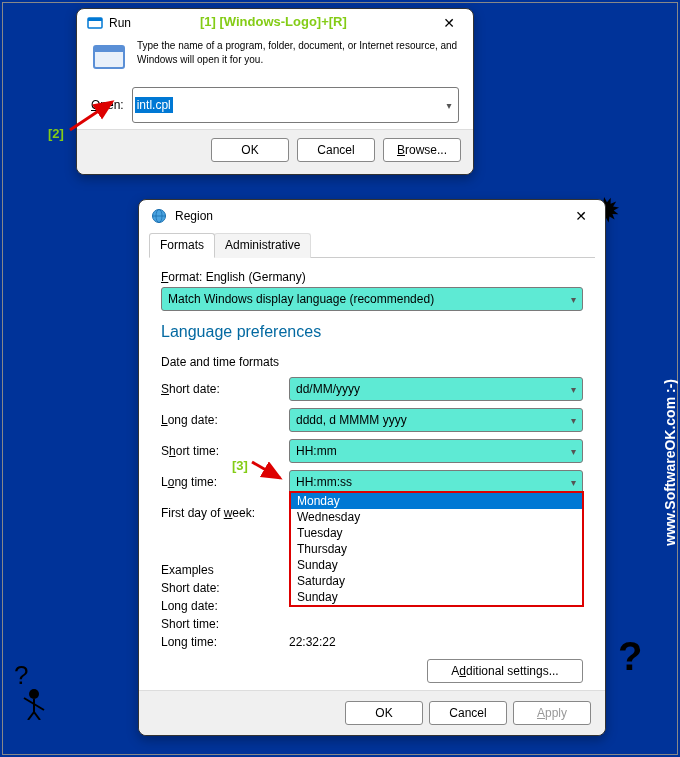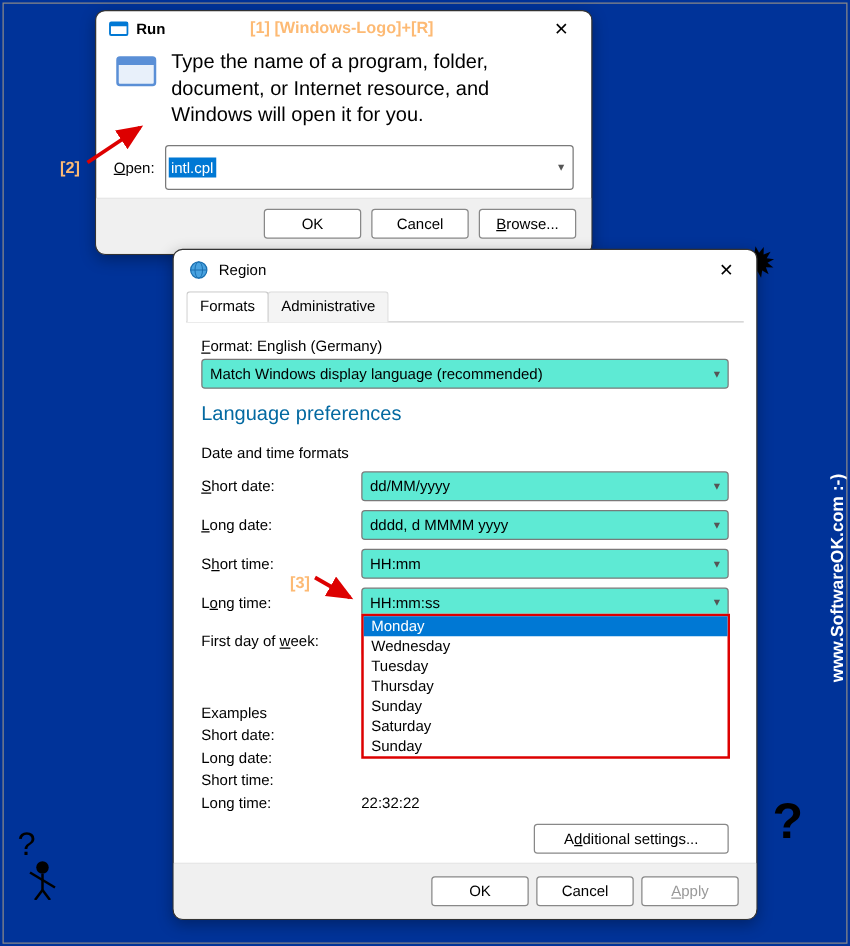--- a/index.html
+++ b/index.html
@@ -3,36 +3,36 @@
 <meta charset="utf-8">
 <style>
   * { box-sizing: border-box; font-family: "Segoe UI", Tahoma, sans-serif; }
   body { margin: 0; padding: 0; background: #003399; width: 680px; height: 757px; position: relative; overflow: hidden; }
   .frame { border: 1px solid #888; position: absolute; inset: 2px; }
 
   
   .run-dialog { position: absolute; left: 76px; top: 8px; width: 398px; background: #fff; border: 1px solid #333; border-radius: 8px; box-shadow: 0 4px 12px rgba(0,0,0,0.3); }
   .run-titlebar { display: flex; align-items: center; padding: 6px 10px 2px 10px; }
   .run-titlebar .ticon { width: 16px; height: 16px; margin-right: 6px; }
-  .run-titlebar .ttext { font-size: 12px; flex: 1; font-weight: bold; }
+  .run-titlebar .ttext { font-size: 12px; flex: 1; }
   .run-close { width: 28px; text-align: center; font-size: 14px; color: #000; }
   .run-body { display: flex; padding: 6px 14px 4px 14px; }
   .run-body .bigicon { width: 36px; height: 36px; margin-right: 10px; flex-shrink: 0; }
-  .run-desc { font-size: 16px; line-height: 1.35; color: #000; }
+  .run-desc { font-size: 10px; line-height: 1.35; color: #000; }
   .run-input-row { display: flex; align-items: center; padding: 8px 14px 6px 14px; gap: 8px; }
   .run-input-row label { font-size: 12px; }
   .run-input-row label u { text-decoration: underline; }
   .combo { flex: 1; display: flex; align-items: center; border: 1px solid #7a7a7a; border-radius: 3px; height: 36px; background: #fff; }
   .combo .sel { background: #0078d4; color: #fff; font-size: 12px; padding: 1px 2px; margin-left: 2px; }
   .combo .chev { width: 18px; text-align: center; font-size: 10px; color: #555; }
   .run-buttons { display: flex; justify-content: flex-end; gap: 8px; padding: 8px 12px 12px 12px; background: #f0f0f0; border-top: 1px solid #ddd; border-radius: 0 0 8px 8px; }
   .btn { min-width: 78px; height: 24px; background: #fff; border: 1px solid #888; border-radius: 3px; font-size: 12px; display: flex; align-items: center; justify-content: center; }
 
   
-  .anno { position: absolute; color: #fdba74; font-weight: bold; font-size: 13px; font-family: Verdana, sans-serif; }
+  .anno { position: absolute; color: #84cc16; font-weight: bold; font-size: 13px; font-family: Verdana, sans-serif; }
   .arrow-svg { position: absolute; }
 
   
   .region-dialog { position: absolute; left: 138px; top: 199px; width: 468px; height: 537px; background: #fff; border: 1px solid #333; border-radius: 8px; box-shadow: 0 4px 12px rgba(0,0,0,0.3); }
   .region-titlebar { display: flex; align-items: center; padding: 8px 10px 4px 12px; }
   .region-titlebar .ticon { width: 16px; height: 16px; margin-right: 8px; }
   .region-titlebar .ttext { font-size: 12px; flex: 1; }
   .region-close { width: 28px; text-align: center; font-size: 14px; }
   .tabs { display: flex; margin: 4px 10px 0 10px; border-bottom: 1px solid #ccc; }
   .tab { padding: 4px 10px 5px 10px; font-size: 12px; border: 1px solid #ccc; border-bottom: none; background: #fff; margin-right: -1px; position: relative; border-radius: 3px 3px 0 0; }

